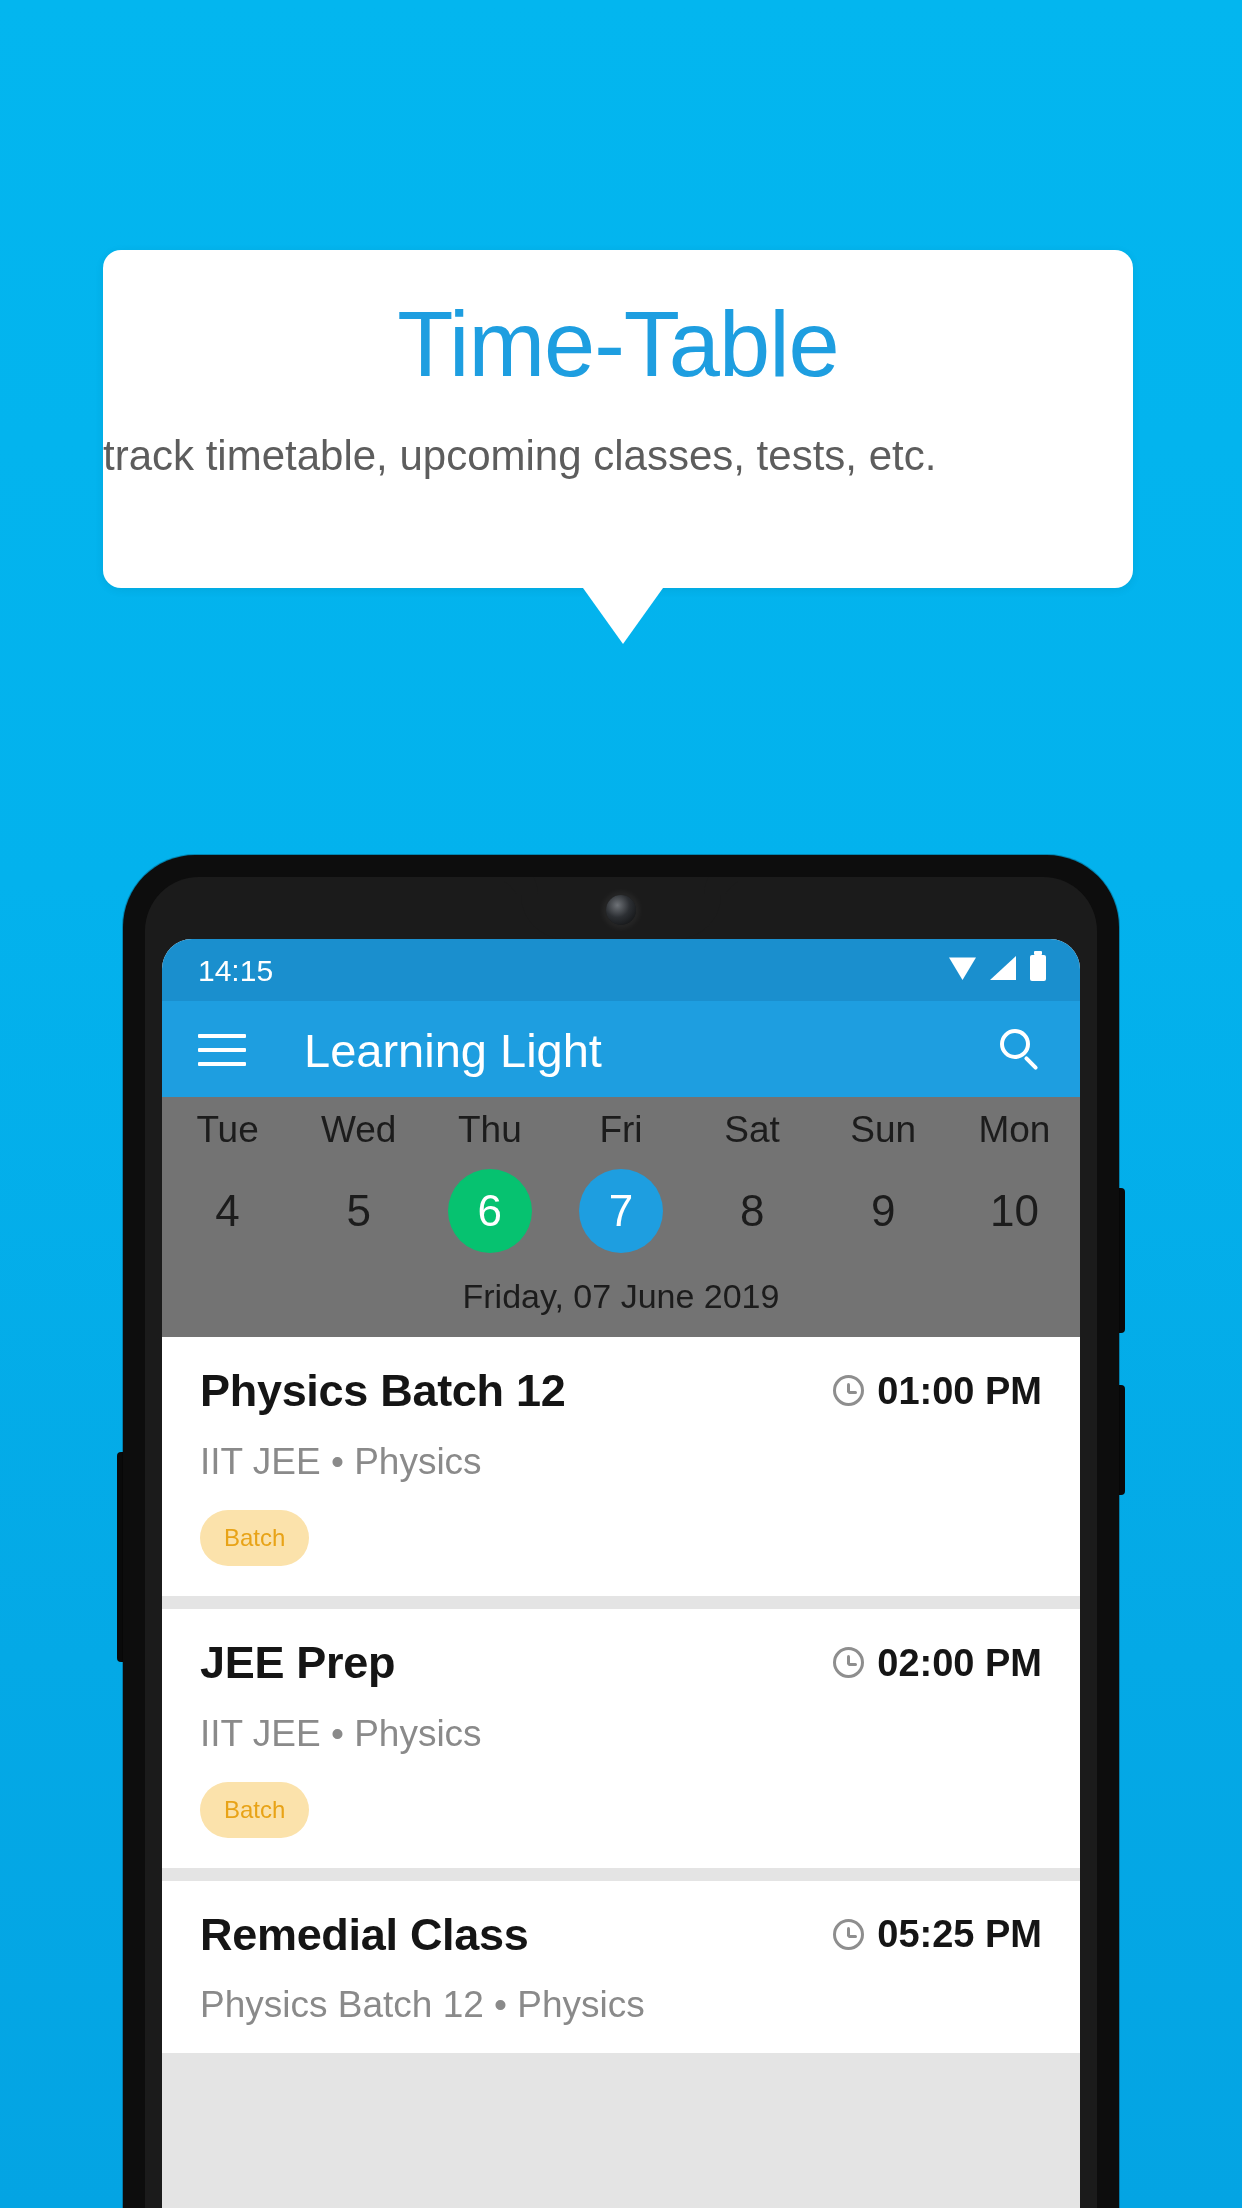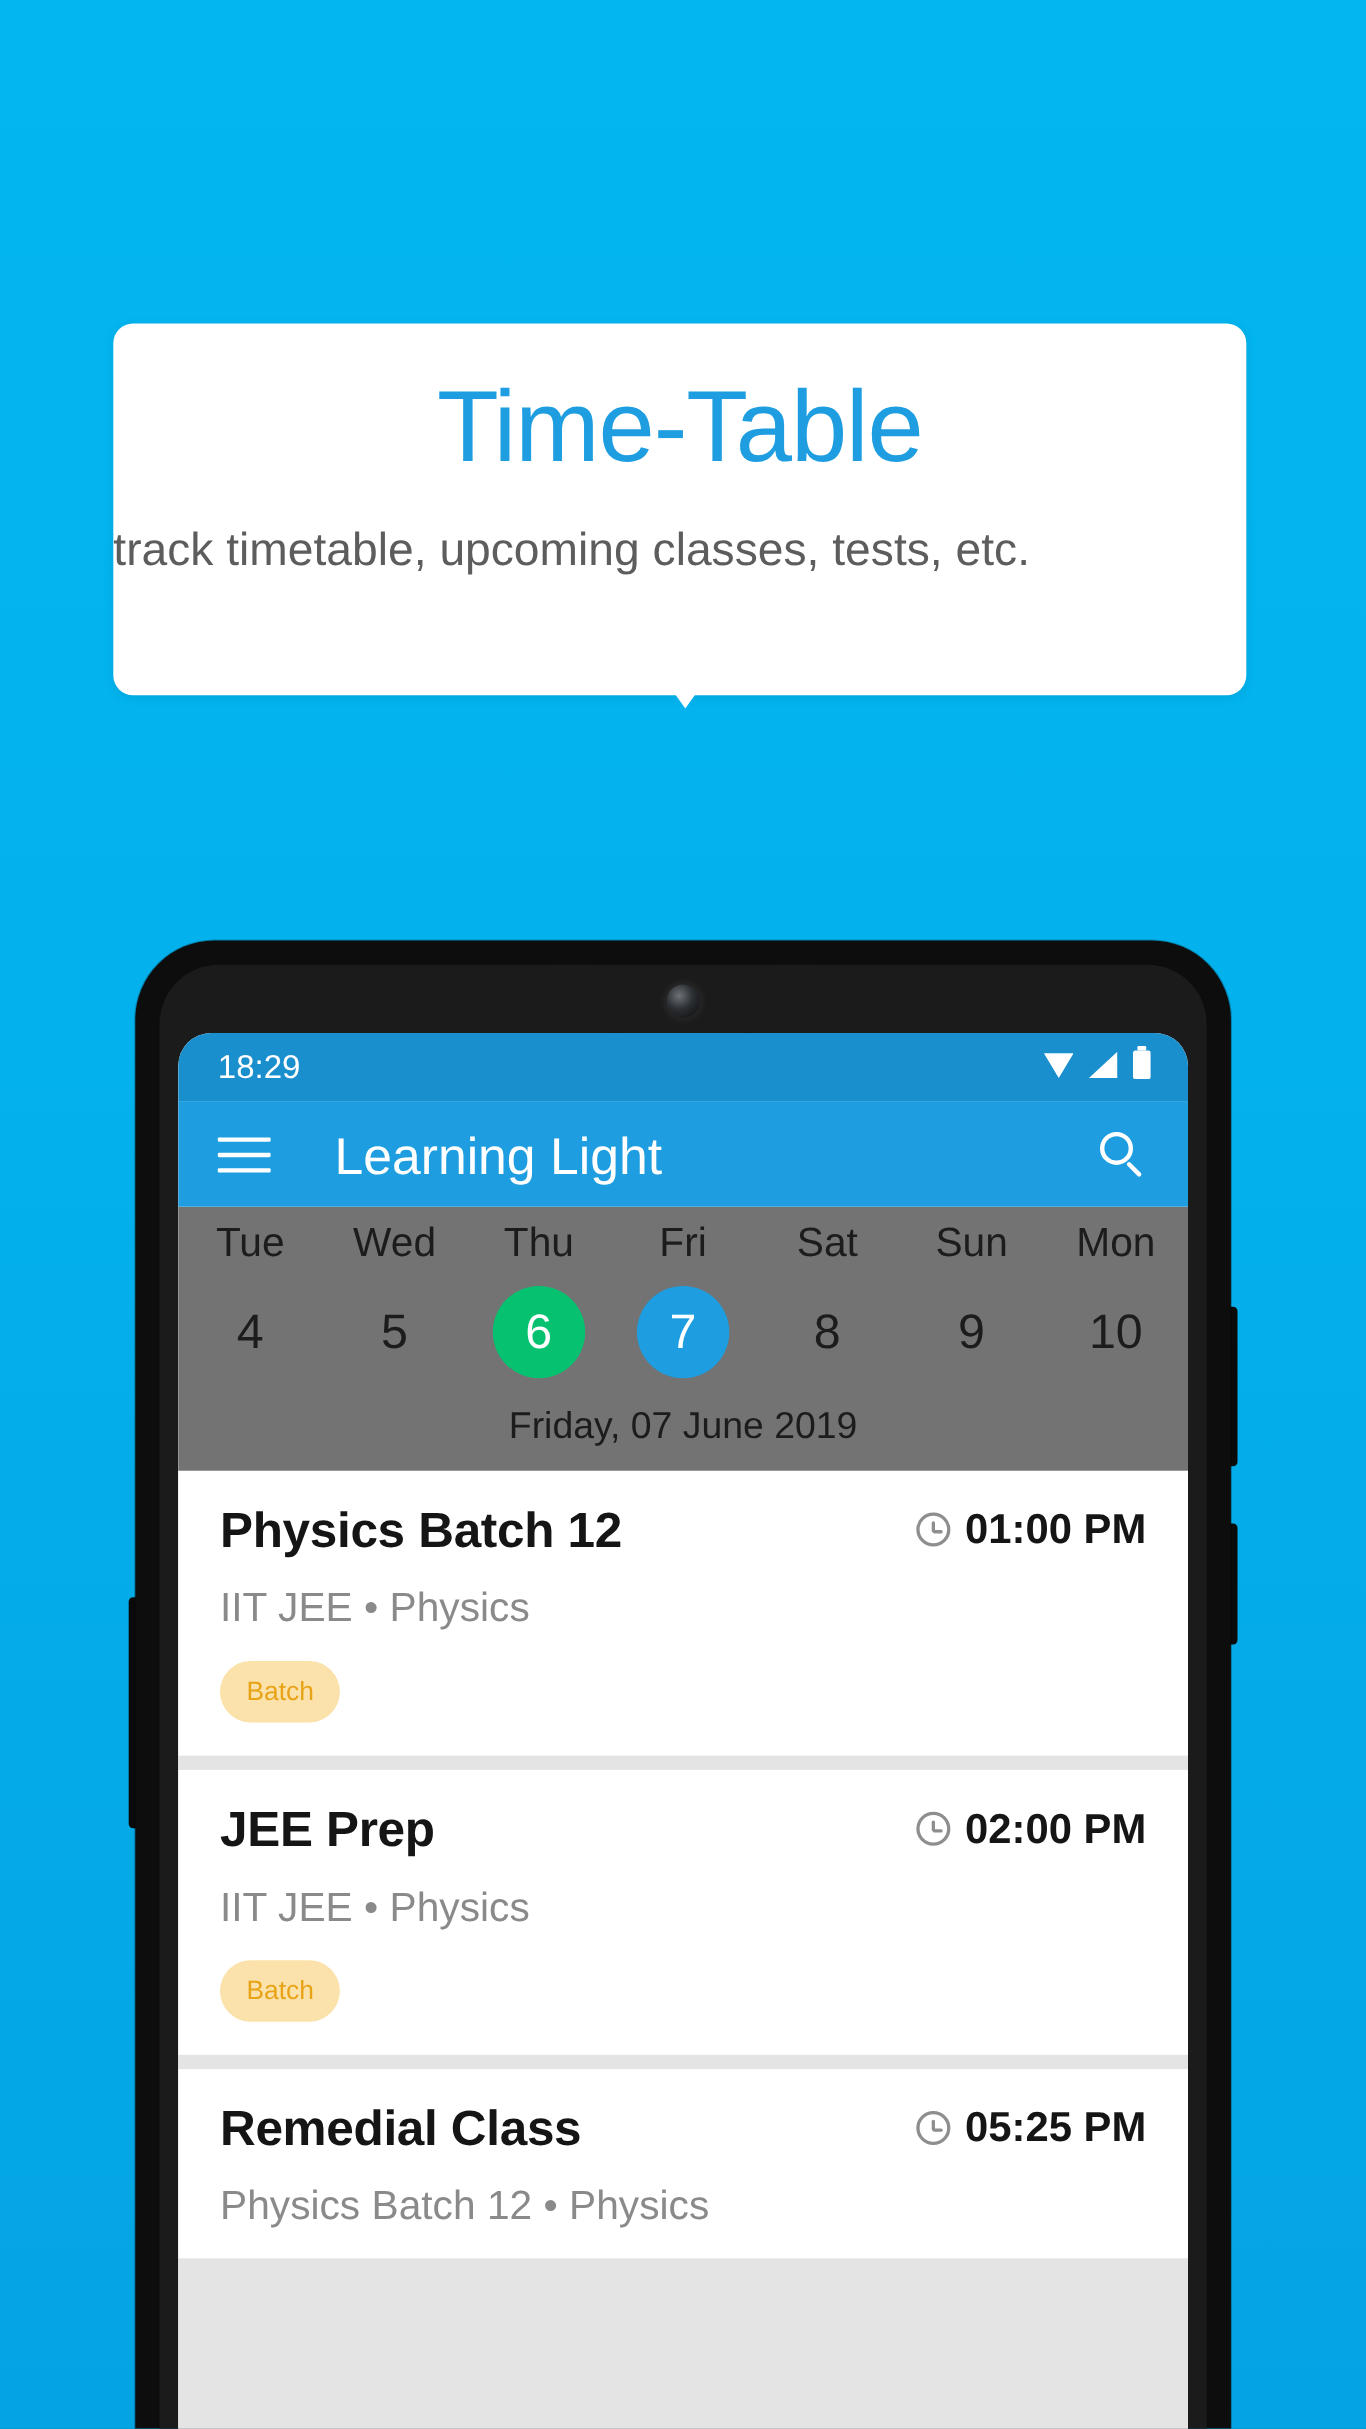--- a/index.html
+++ b/index.html
@@ -13,21 +13,20 @@
     position:absolute;inset:0;
     background:linear-gradient(180deg,#03b6ef 0%,#03b2ed 40%,#04a9e6 75%,#04a4e3 100%);
     overflow:hidden;
   }
 
   
   .callout{
     position:absolute;left:103px;top:250px;width:1030px;height:338px;
     background:#ffffff;border-radius:18px;
     box-shadow:0 2px 10px rgba(0,0,0,.07);
-    margin-top:44px;
   }
   .callout-title{
     position:absolute;left:0;right:0;top:48px;
     text-align:center;color:#1e9ee0;
     font-size:92px;line-height:1;font-weight:400;
     letter-spacing:-1px;
   }
   .callout-sub{
     position:absolute;left:0;right:0;top:185px;
     color:#5d5d5d;
@@ -237,21 +236,21 @@
 
   <div class="phone">
     <div class="phone-inner">
 
       <div class="notch"></div>
       <div class="camera"></div>
 
       <div class="screen">
 
         <div class="statusbar">
-          <div class="status-time">18:29</div>
+          <div class="status-time">14:15</div>
           <div class="status-icons">
             <div class="ic-wifi"></div>
             <div class="ic-signal"></div>
             <div class="ic-batt"></div>
           </div>
         </div>
 
         <div class="appbar">
           <div class="hamburger">
             <span></span>

